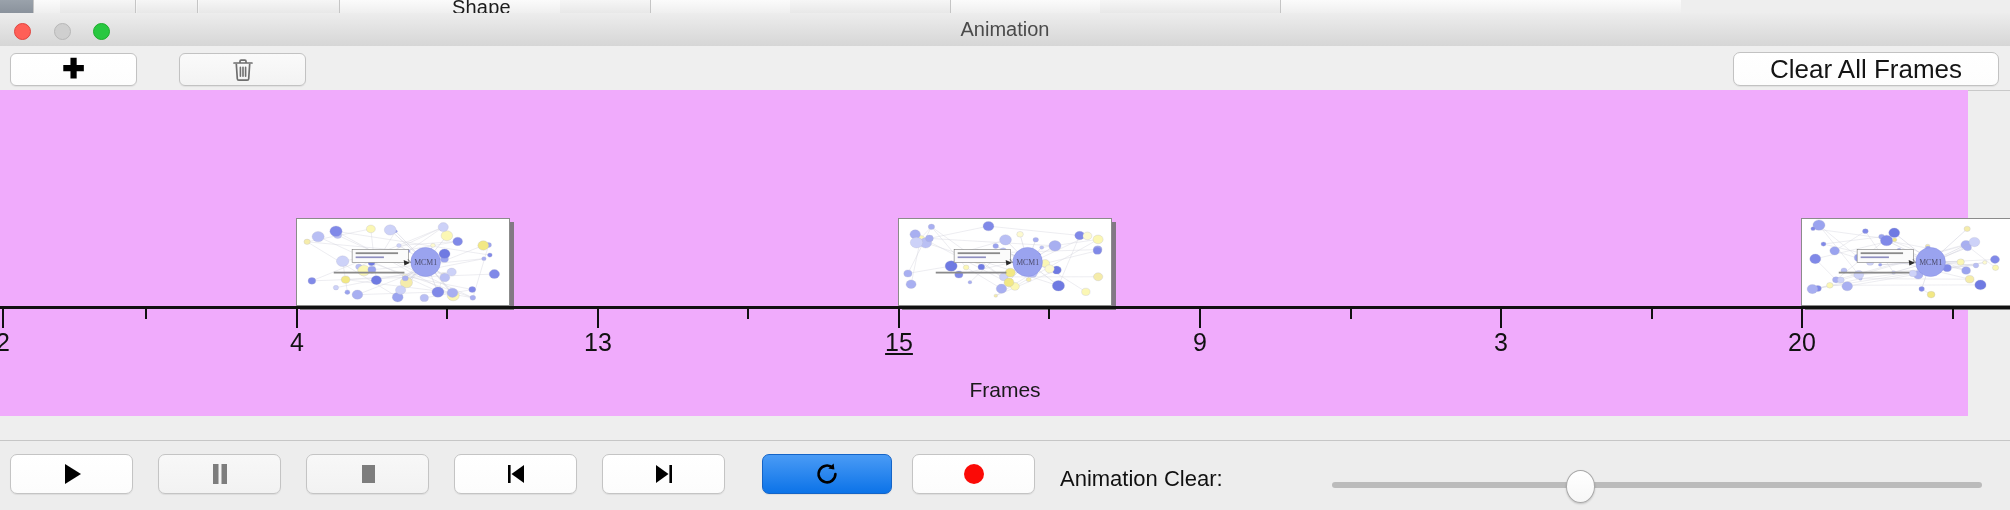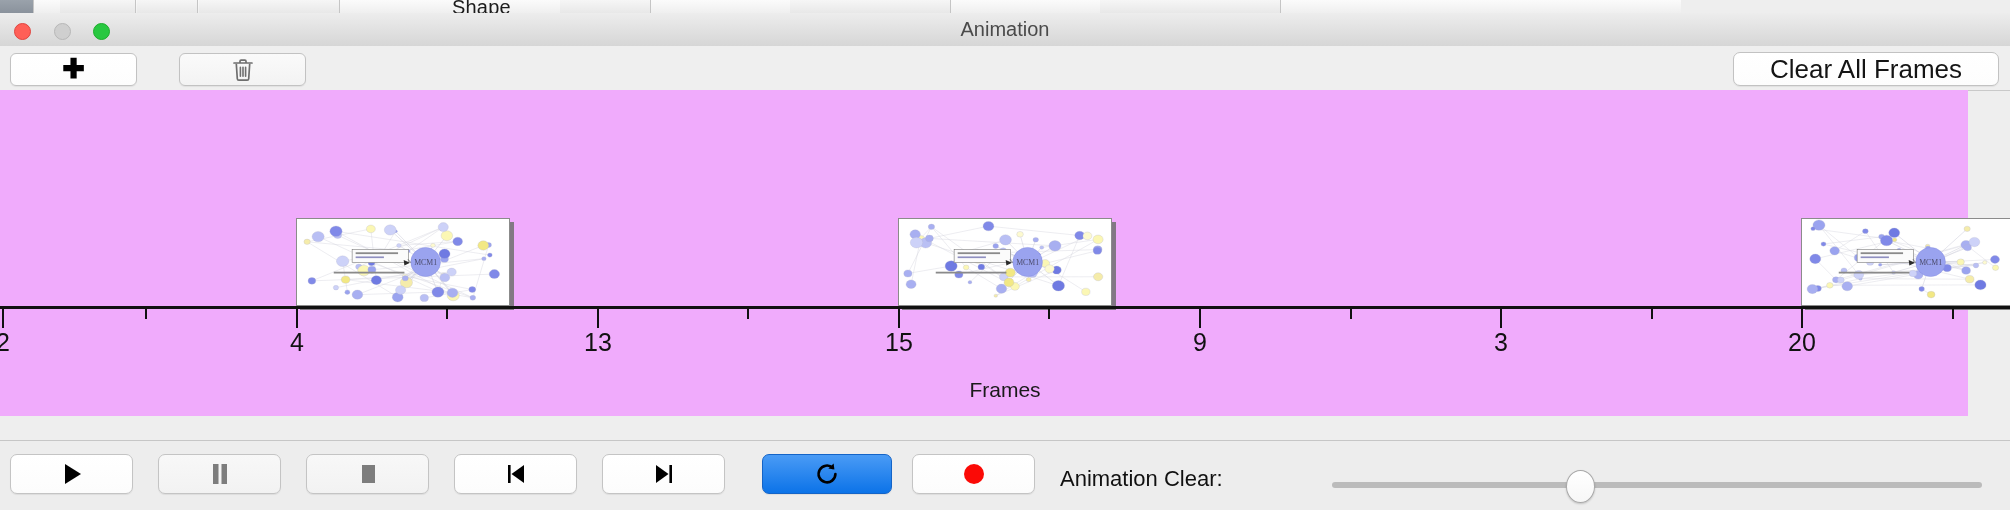--- a/index.html
+++ b/index.html
@@ -612,21 +612,21 @@
       <div class="tick major" style="left: 2px;"></div>
       <div class="tick-label" style="left: -38px; width: 82px;">2</div>
       <div class="tick minor" style="left: 145px;"></div>
       <div class="tick major" style="left: 296px;"></div>
       <div class="tick-label" style="left: 256px; width: 82px;">4</div>
       <div class="tick minor" style="left: 446px;"></div>
       <div class="tick major" style="left: 597px;"></div>
       <div class="tick-label" style="left: 557px; width: 82px;">13</div>
       <div class="tick minor" style="left: 747px;"></div>
       <div class="tick major" style="left: 898px;"></div>
-      <div class="tick-label" style="left: 858px; width: 82px;">15</div>
+      <div class="tick-label" style="left: 858px; width: 82px; text-decoration: underline;">15</div>
       <div class="tick minor" style="left: 1048px;"></div>
       <div class="tick major" style="left: 1199px;"></div>
       <div class="tick-label" style="left: 1159px; width: 82px;">9</div>
       <div class="tick minor" style="left: 1350px;"></div>
       <div class="tick major" style="left: 1500px;"></div>
       <div class="tick-label" style="left: 1460px; width: 82px;">3</div>
       <div class="tick minor" style="left: 1651px;"></div>
       <div class="tick major" style="left: 1801px;"></div>
       <div class="tick-label" style="left: 1761px; width: 82px;">20</div>
       <div class="tick minor" style="left: 1952px;"></div>

